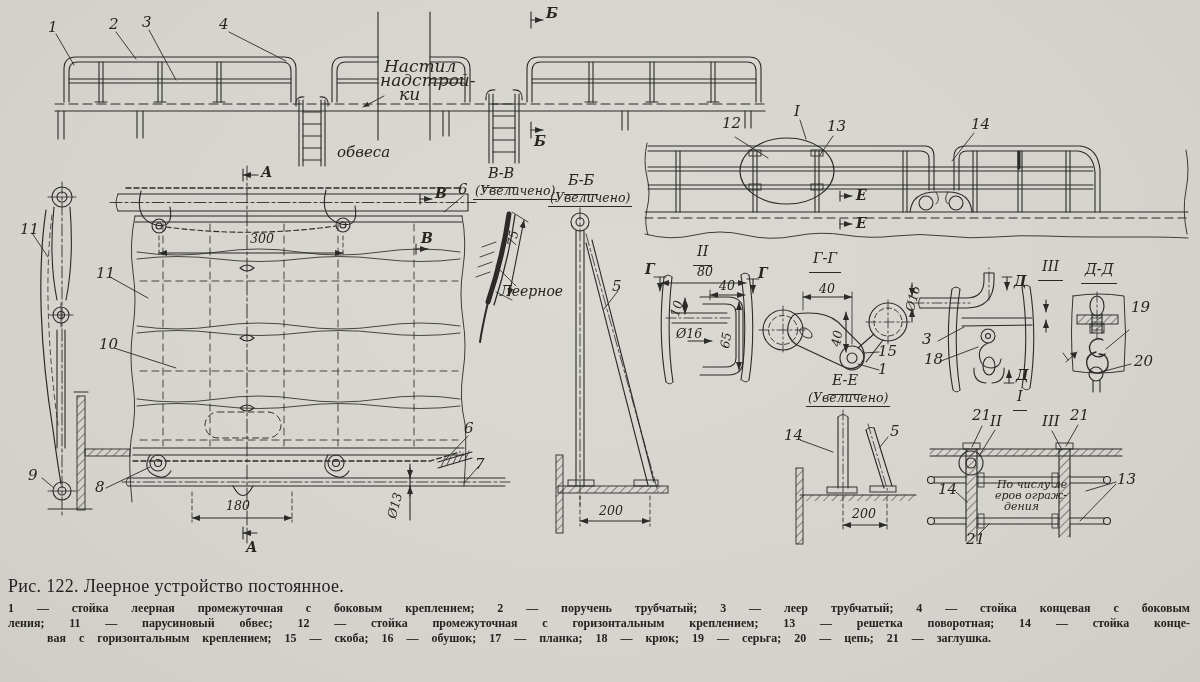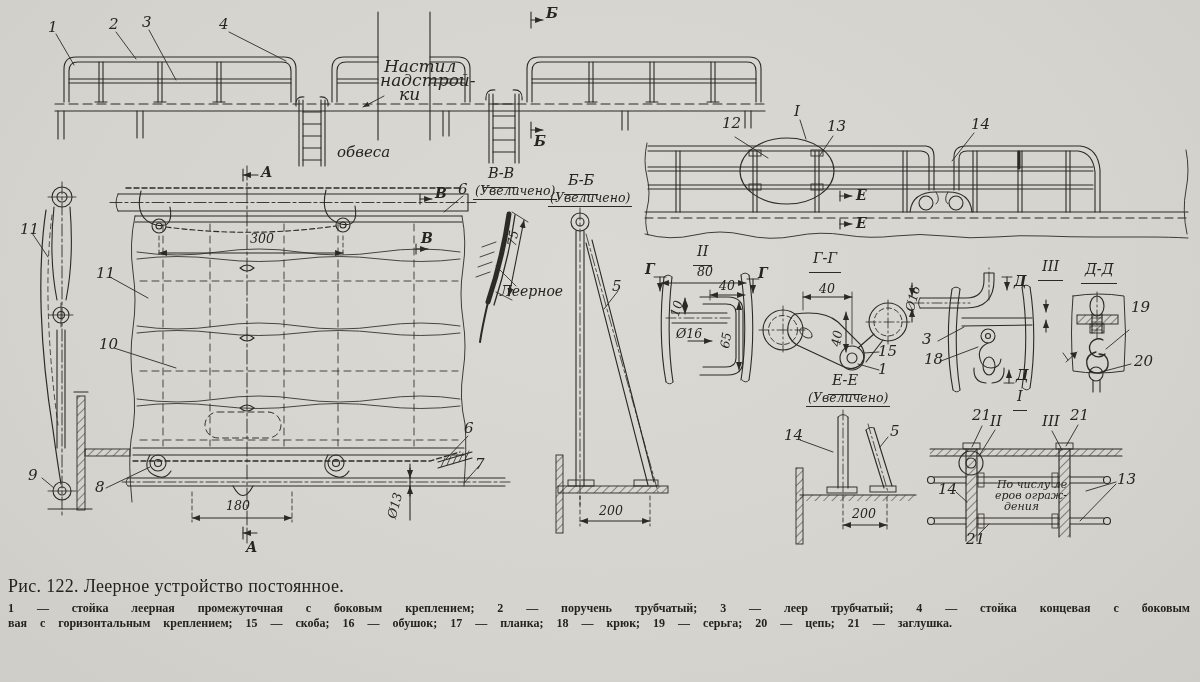--- a/index.html
+++ b/index.html
@@ -17,21 +17,21 @@
   .subt{font-size:12.5px;border-bottom:1.2px solid #2b2a26;padding:0 2px 1px;}
   .hand15{font-size:15px;}
   .hand14{font-size:14px;}
   .hand12{font-size:17px;}
   .hand11{font-size:11px;}
   .rot75{transform:rotate(-75deg);transform-origin:left center;}
   .rot90{transform:rotate(-80deg);transform-origin:left center;}
   .caption-title{position:absolute;left:8px;top:576px;font-family:"Liberation Serif",serif;font-style:normal;font-size:18px;letter-spacing:.3px;}
   .legend{position:absolute;left:8px;top:601px;width:1182px;font-family:"Liberation Serif",serif;font-size:12px;line-height:14.8px;font-weight:bold;}
   .legend .lline{text-align:justify;text-align-last:justify;}
-  .legend .lline:last-child{width:944px;}
+  .legend .lline:last-child{width:944px;margin-left:39px;}
 </style>
 </head>
 <body>
 
 <div id="page">
 
 <svg width="1200" height="682" viewBox="0 0 1200 682" fill="none" stroke="#2b2a26" stroke-width="1.1" stroke-linecap="round">
   <defs>
     <marker id="ar" viewBox="0 0 10 10" refX="9" refY="5" markerWidth="8" markerHeight="8" orient="auto-start-reverse">
       <path d="M0,1.5 L9,5 L0,8.5 Z" fill="#2b2a26" stroke="none"></path>
@@ -410,16 +410,17 @@
 <div class="lbl num" style="left:938px;top:482px">14</div>
 <div class="lbl num" style="left:1117px;top:472px">13</div>
 <div class="lbl num" style="left:966px;top:532px">21</div>
 <div class="lbl hand11" style="left:997px;top:479px">По числу ле</div>
 <div class="lbl hand11" style="left:995px;top:490px">еров ограж-</div>
 <div class="lbl hand11" style="left:1004px;top:501px">дения</div>
 
 <div class="caption-title">Рис. 122. Леерное устройство постоянное.</div>
 <div class="legend">
   <div class="lline">1 — стойка леерная промежуточная с боковым креплением; 2 — поручень трубчатый; 3 — леер трубчатый; 4 — стойка концевая с боковым</div>
+  <div class="lline">ления; 11 — парусиновый обвес; 12 — стойка промежуточная с горизонтальным креплением; 13 — решетка поворотная; 14 — стойка конце-</div>
   <div class="lline">вая с горизонтальным креплением; 15 — скоба; 16 — обушок; 17 — планка; 18 — крюк; 19 — серьга; 20 — цепь; 21 — заглушка.</div>
 </div>
 
 </div>
 
 </body></html>

